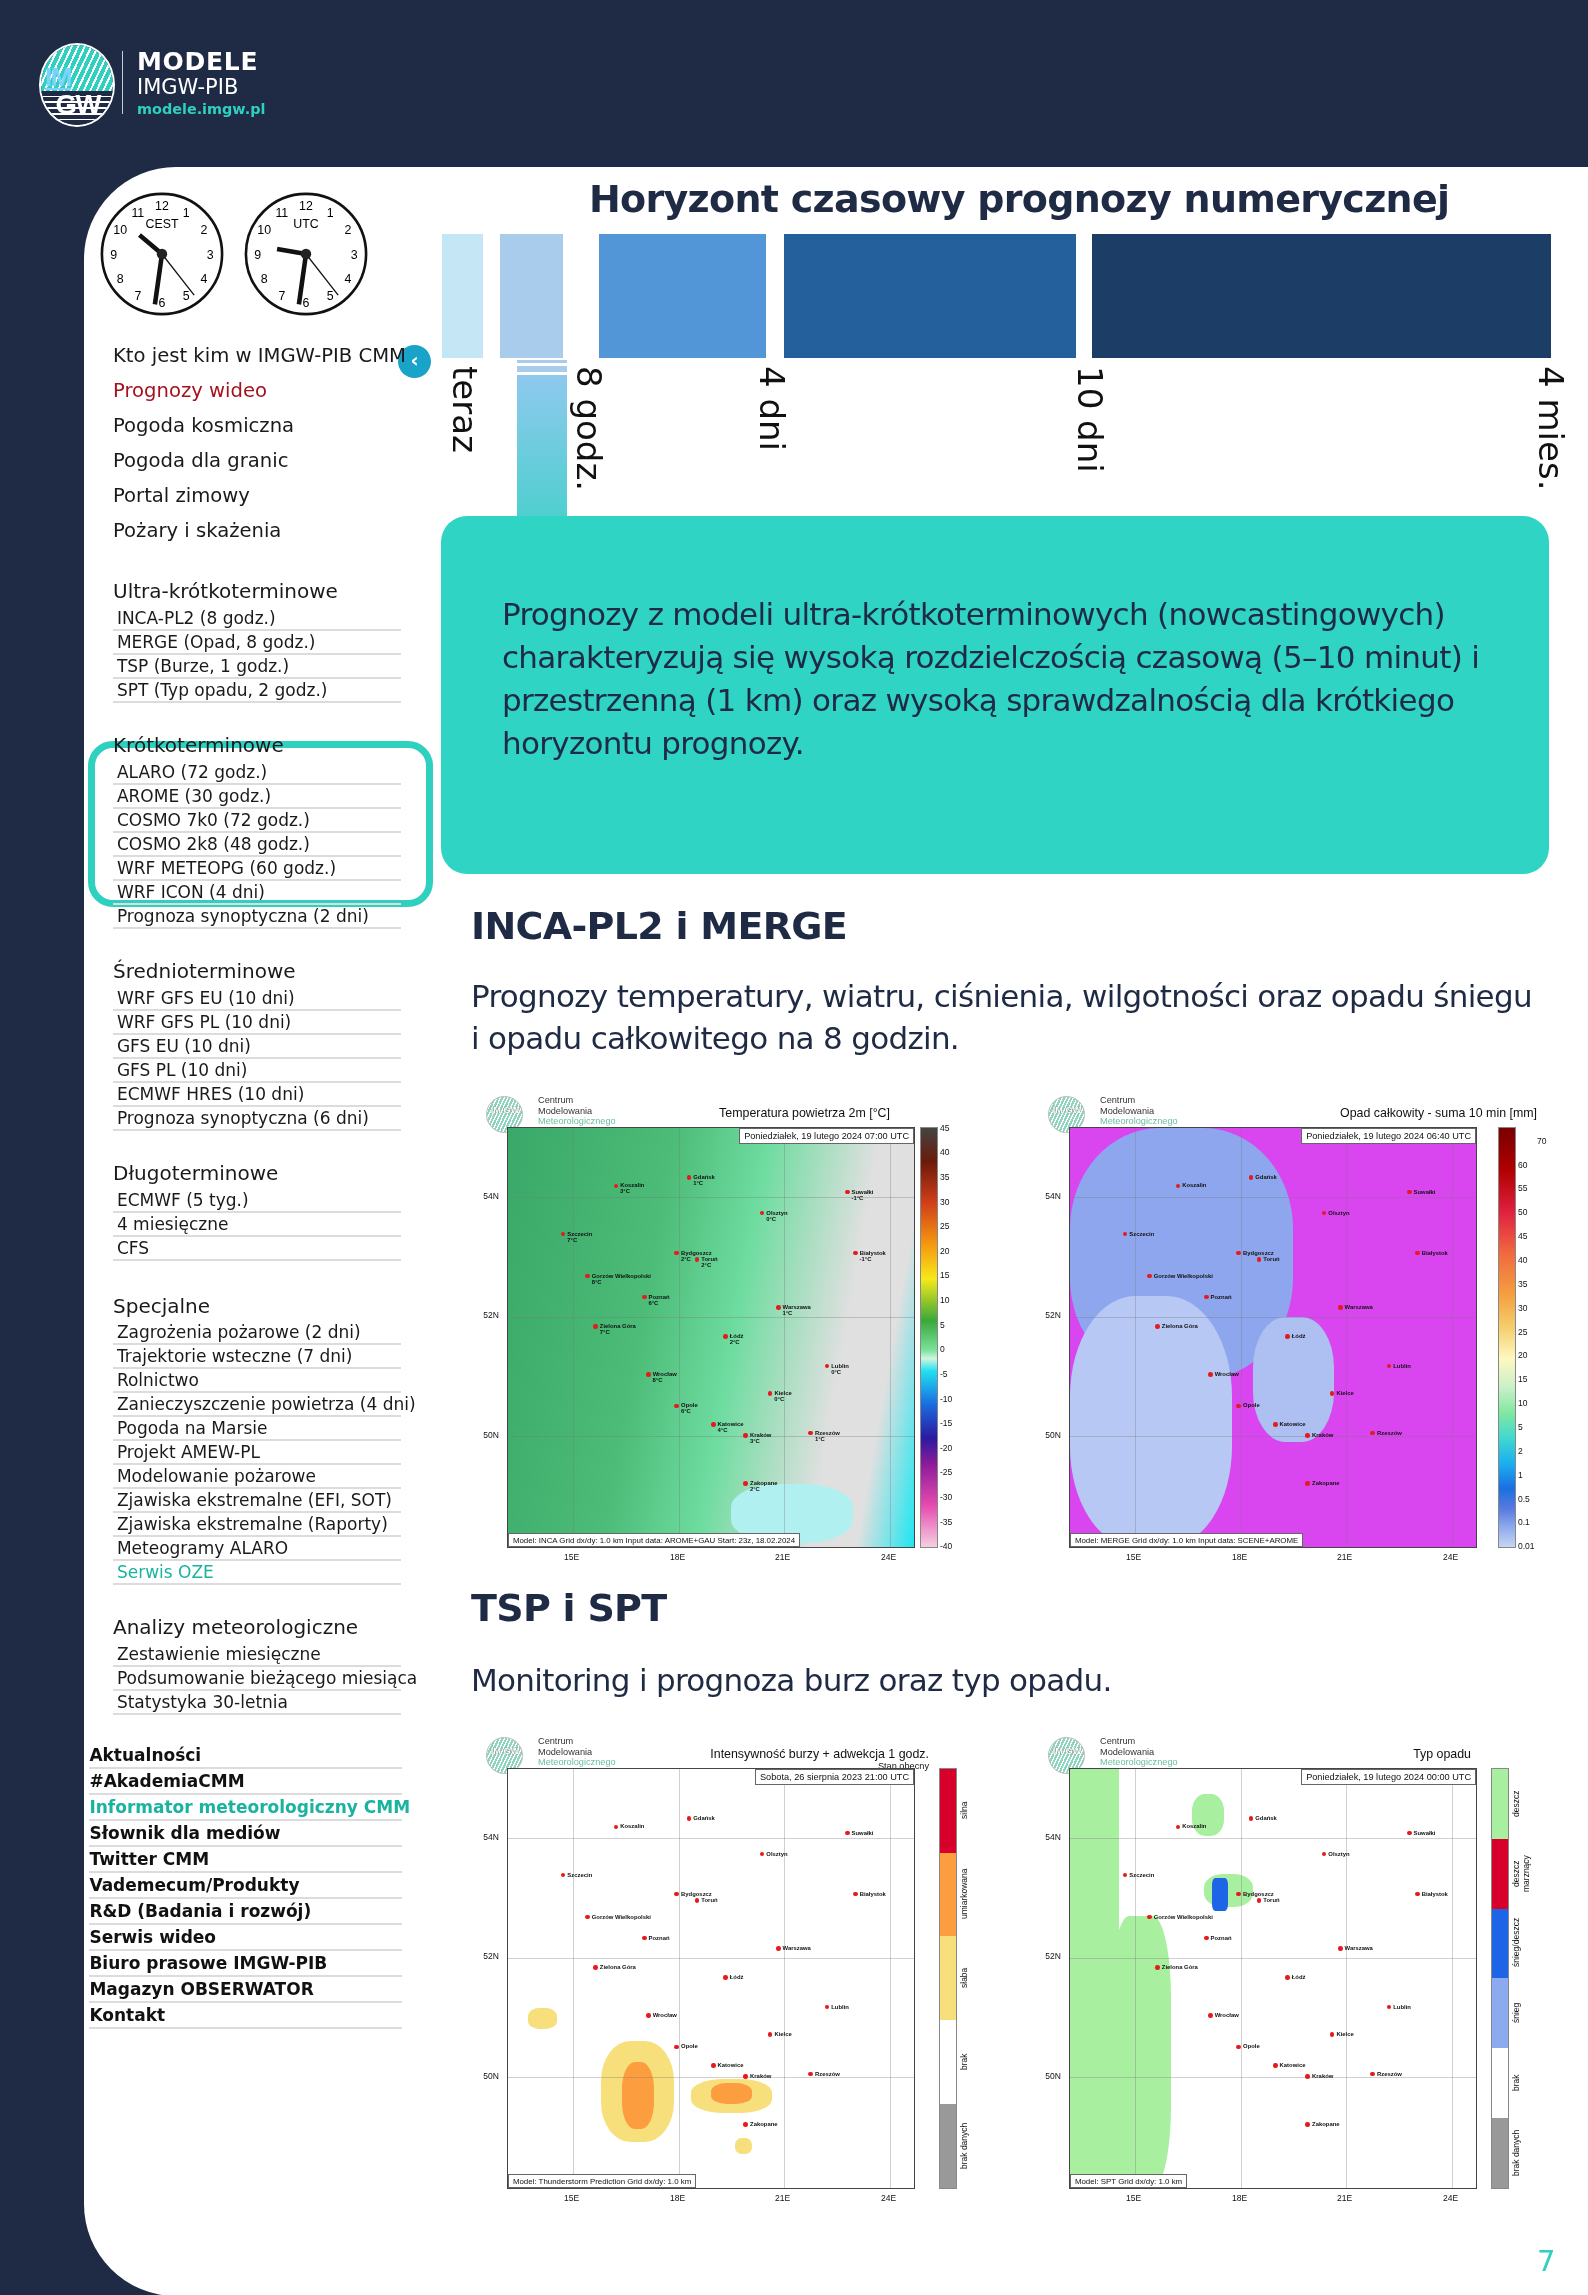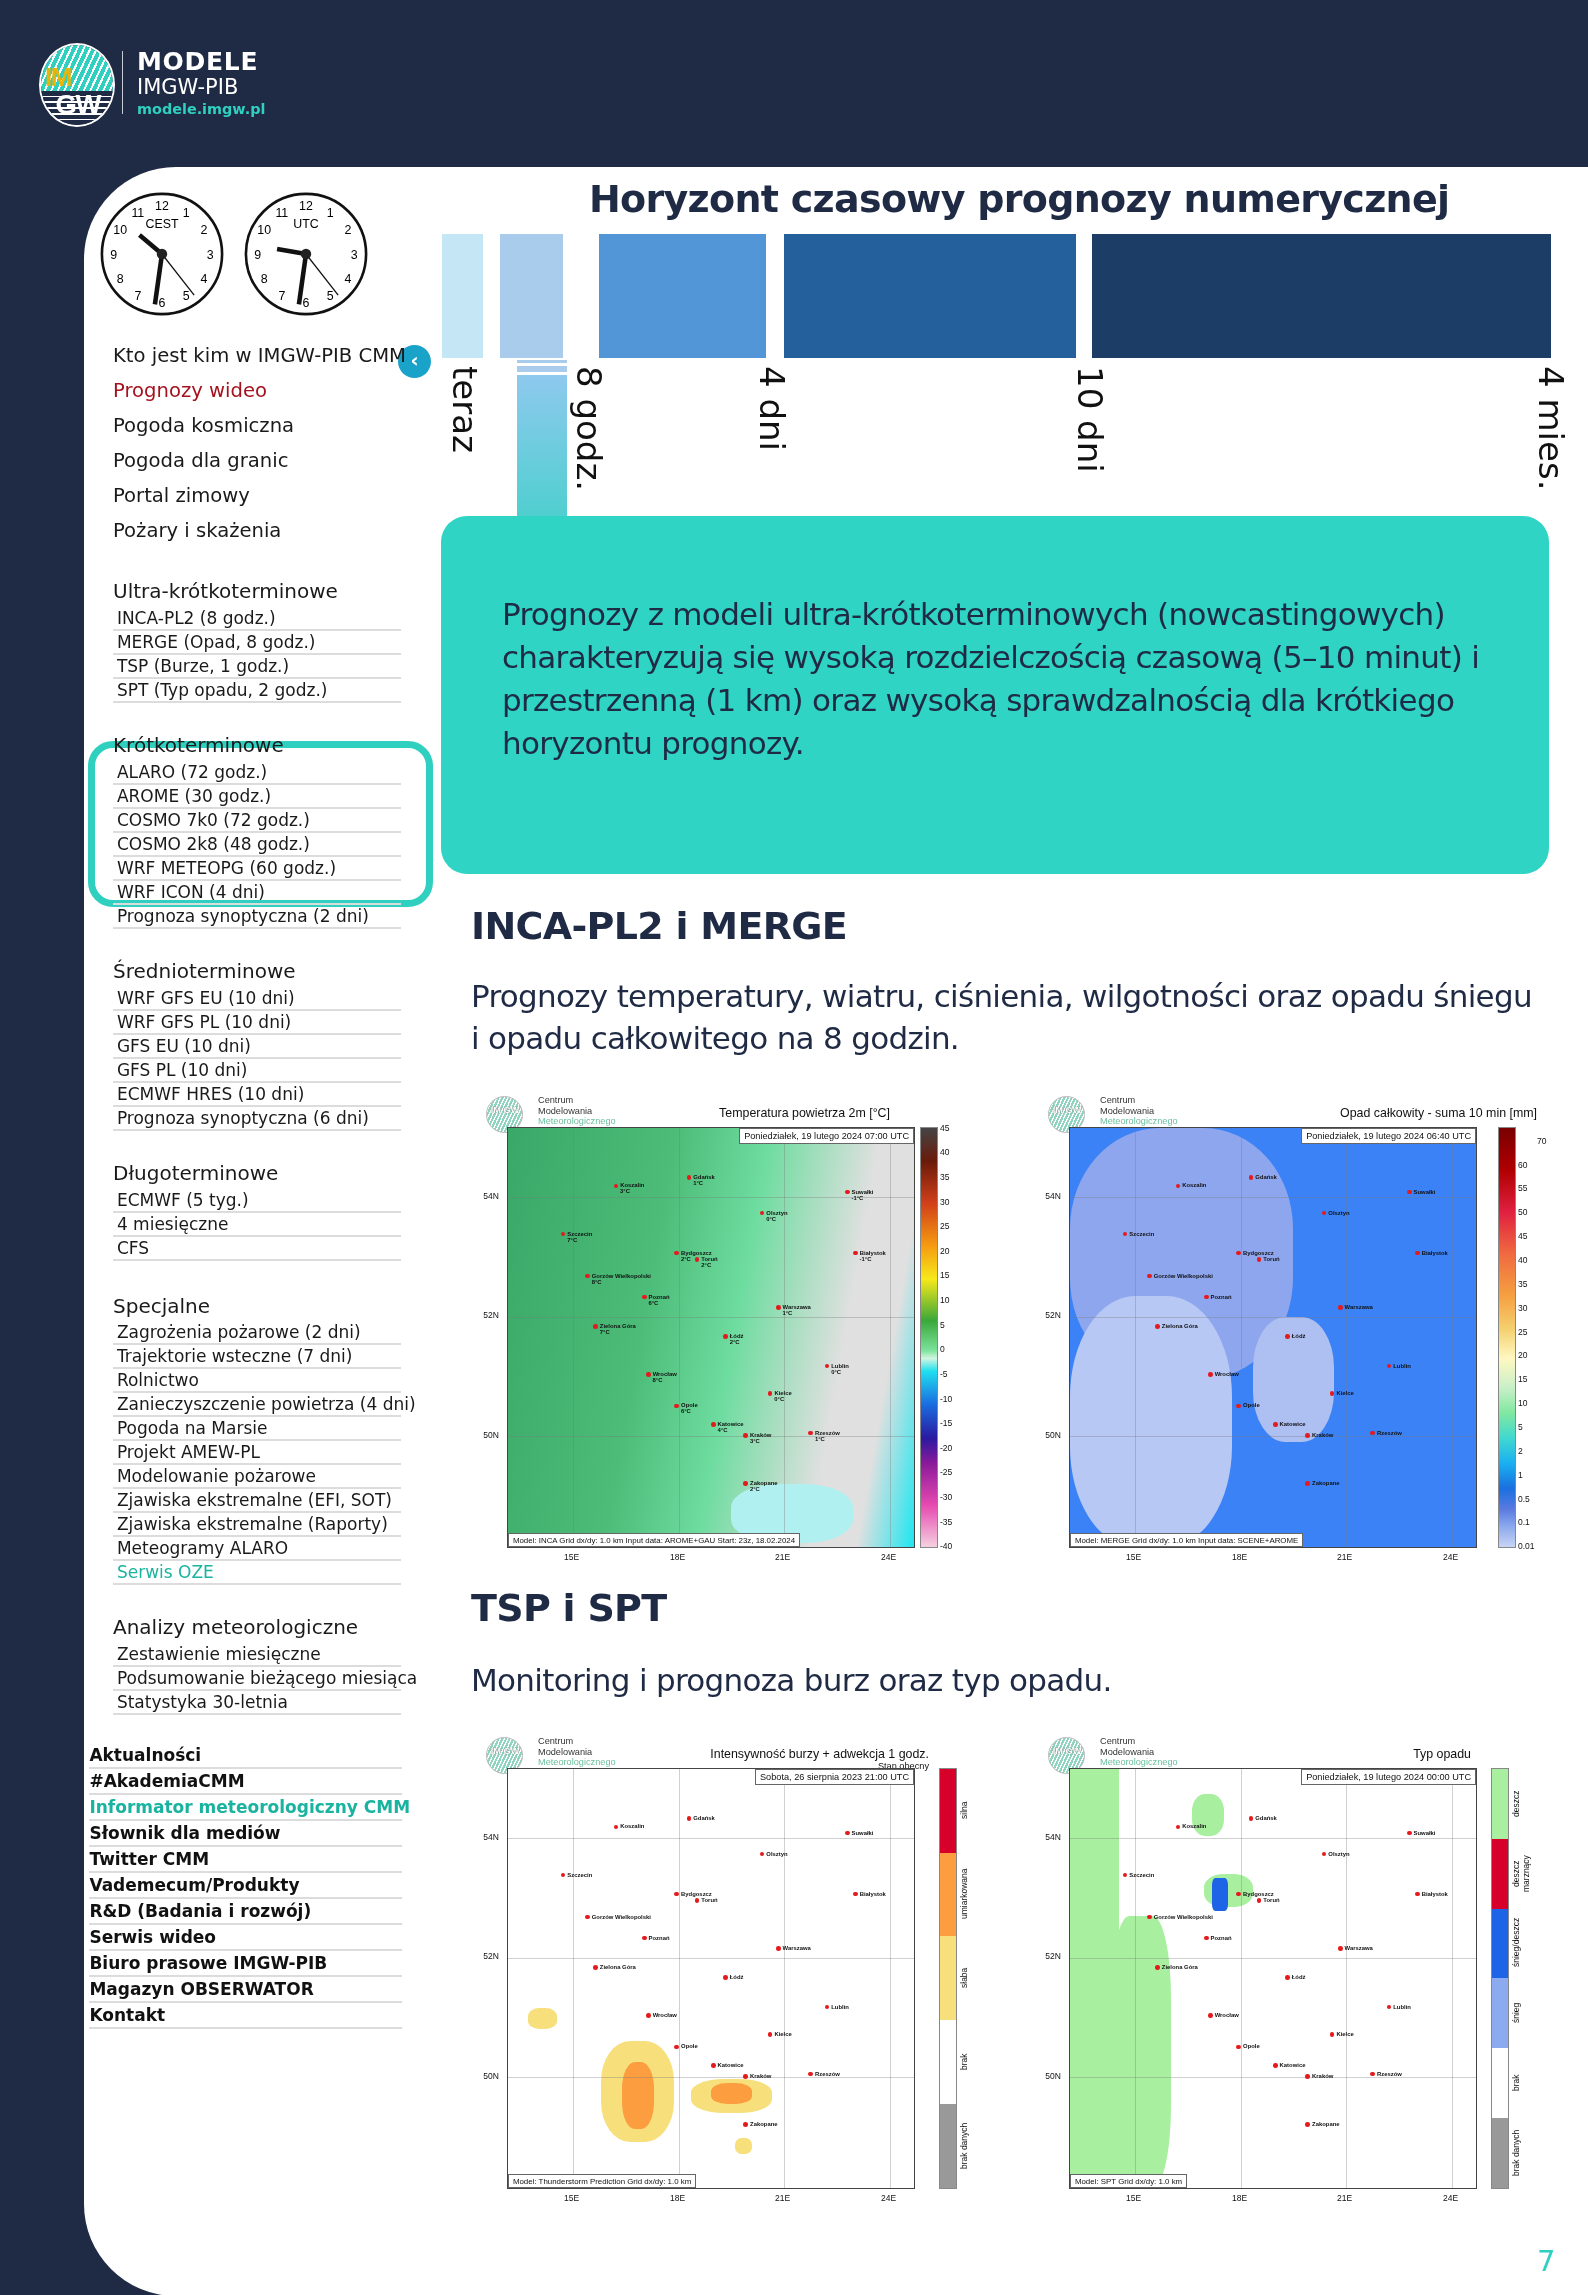--- a/index.html
+++ b/index.html
@@ -2,21 +2,21 @@
 <html style="font-size:10.5px"><head>
 <meta charset="utf-8">
 <style>
   html, body { margin:0; padding:0; }
   body { width:1589px; height:2295px; background:#1f2a44; position:relative; overflow:hidden; font-family:"DejaVu Sans", sans-serif; color:#1f2a44; }
   
   .hdr { position:absolute; left:0; top:0; width:1589px; height:167px; background:#1f2a44; }
   .logo-circle { position:absolute; left:39px; top:43px; width:72px; height:80px; border-radius:50%; border:2.6px solid #fff; overflow:hidden; background:#1f2a44; }
   .logo-top { position:absolute; left:0; top:0; width:100%; height:58%; background:repeating-linear-gradient(115deg,#2fd0c0 0 3.9px,#fff 3.9px 5.9px); }
   .logo-bot { position:absolute; left:0; bottom:0; width:100%; height:42%; background:repeating-linear-gradient(180deg,#1f2a44 0 4.6px,#fff 4.6px 5.9px); }
-  .logo-im { position:absolute; left:3.9px; top:17px; font:bold 26px "Liberation Sans", sans-serif; color:#eab308; letter-spacing:-1.3px; }
+  .logo-im { position:absolute; left:3.9px; top:17px; font:bold 26px "Liberation Sans", sans-serif; color:#7dd3fc; letter-spacing:-1.3px;text-decoration:underline; }
   .logo-gw { position:absolute; left:14.4px; top:44px; font:bold 27.5px "Liberation Sans", sans-serif; color:#fff; letter-spacing:-1.3px; }
   .logo-sep { position:absolute; left:122px; top:51px; width:1.3px; height:63px; background:#c9ccd6; }
   .brand1 { position:absolute; left:137px; top:47px; font:bold 25px "DejaVu Sans", sans-serif; color:#fff; letter-spacing:0.7px; }
   .brand2 { position:absolute; left:137px; top:75px; font:21px "DejaVu Sans", sans-serif; color:#fff; }
   .brand3 { position:absolute; left:137px; top:101px; font:bold 14.4px "DejaVu Sans", sans-serif; color:#2fd0c0; }
   
   .page { position:absolute; left:84px; top:167px; width:1505px; height:2129px; background:#fff; border-top-left-radius:92px; border-bottom-left-radius:92px; }
   
   .clock { position:absolute; top:190px; width:128px; height:128px; }
   .clock svg { width:128px; height:128px; }
@@ -295,21 +295,21 @@
 <div id="fig-merge" class="fig" style="left:1040px; top:1086px">
     <div class="mlogo">
       <span>IM GW</span>
     </div>
     <div class="cmm">
       <div>Centrum</div>
       <div>Modelowania</div>
       <div class="m3">Meteorologicznego</div>
     </div>
     <div class="mtitle" style="right: 26px;">Opad całkowity - suma 10 min [mm]</div>
-    <div class="map" style="background: #3b82f6;">
+    <div class="map" style="background: #d946ef;">
       <div style="position: absolute; left: 0%; top: 0%; width: 55%; height: 60%; background: rgb(142, 166, 238); border-radius: 40%;"></div>
       <div style="position: absolute; left: 0%; top: 40%; width: 40%; height: 60%; background: rgb(184, 200, 245); border-radius: 40%;"></div>
       <div style="position: absolute; left: 45%; top: 45%; width: 20%; height: 30%; background: rgb(174, 191, 242); border-radius: 40%;"></div>
       <div style="position: absolute; top: 0px; bottom: 0px; left: 16%; width: 0.7px; background: rgba(120, 120, 120, 0.35);"></div>
       <div style="position: absolute; top: 0px; bottom: 0px; left: 42%; width: 0.7px; background: rgba(120, 120, 120, 0.35);"></div>
       <div style="position: absolute; top: 0px; bottom: 0px; left: 68%; width: 0.7px; background: rgba(120, 120, 120, 0.35);"></div>
       <div style="position: absolute; top: 0px; bottom: 0px; left: 94%; width: 0.7px; background: rgba(120, 120, 120, 0.35);"></div>
       <div style="position: absolute; left: 0px; right: 0px; top: 16.5%; height: 0.7px; background: rgba(120, 120, 120, 0.35);"></div>
       <div style="position: absolute; left: 0px; right: 0px; top: 45%; height: 0.7px; background: rgba(120, 120, 120, 0.35);"></div>
       <div style="position: absolute; left: 0px; right: 0px; top: 73.5%; height: 0.7px; background: rgba(120, 120, 120, 0.35);"></div>

